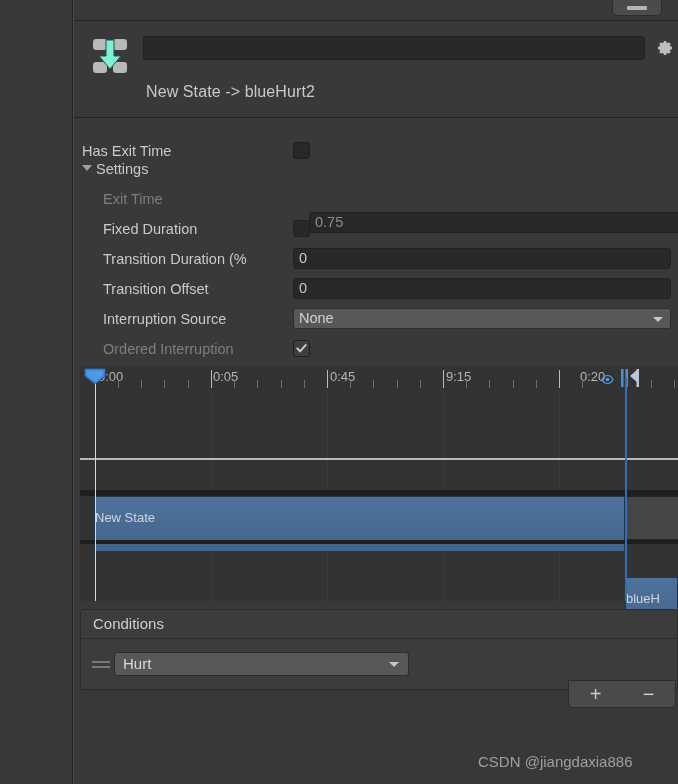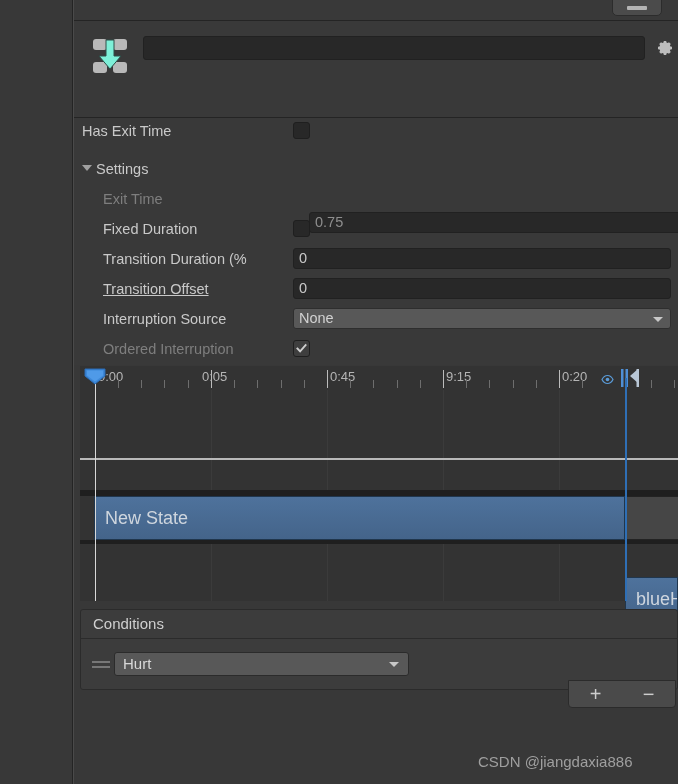--- a/index.html
+++ b/index.html
@@ -136,25 +136,25 @@
   }
   .track-area{
     position:absolute;left:0;top:24px;width:598px;height:211px;
     background:#333333;
   }
   .grid-v{position:absolute;top:0;width:1px;height:211px;background:#3b3b3b;}
   .sep-white{position:absolute;left:0;top:68px;width:598px;height:2px;background:#b9b9b9;}
   .band-dark{position:absolute;left:0;width:598px;background:#2a2a2a;}
 
   .clip{
-    position:absolute;height:44px;
+    position:absolute;height:56px;
     background:linear-gradient(180deg,#4e729c 0%,#44648a 100%);
     border:1px solid #20364d;box-sizing:border-box;
-    color:#cfd6de;font-size:18px;
-    padding-left:10px;line-height:42px;
+    color:#cfd6de;font-size:13px;
+    line-height:42px;
     overflow:hidden;white-space:nowrap;
   }
   .clip-gapbox{
     position:absolute;background:#464646;height:44px;
     border-top:1px solid #232323;border-bottom:1px solid #232323;
     box-sizing:border-box;
   }
 
   .playhead-line{position:absolute;top:18px;width:1px;height:217px;background:#d8d8d8;}
   .playhead-head{position:absolute;top:2px;width:22px;height:17px;}
@@ -231,26 +231,27 @@
 
     <div class="name-field" title=""></div>
 
     <div class="gear-icon">
       <svg width="18" height="18" viewBox="0 0 18 18">
         <path fill="#bdbdbd" d="M9 5.6A3.4 3.4 0 1 0 9 12.4 3.4 3.4 0 0 0 9 5.6zm0 5.1A1.7 1.7 0 1 1 9 7.3a1.7 1.7 0 0 1 0 3.4z"></path>
         <path fill="#bdbdbd" d="M16 7.8l-1.6-.3a5.6 5.6 0 0 0-.5-1.2l.9-1.3-1.8-1.8-1.3.9a5.6 5.6 0 0 0-1.2-.5L10.2 2H7.8l-.3 1.6a5.6 5.6 0 0 0-1.2.5L5 3.2 3.2 5l.9 1.3a5.6 5.6 0 0 0-.5 1.2L2 7.8v2.4l1.6.3c.12.42.29.82.5 1.2L3.2 13 5 14.8l1.3-.9c.38.21.78.38 1.2.5l.3 1.6h2.4l.3-1.6c.42-.12.82-.29 1.2-.5l1.3.9 1.8-1.8-.9-1.3c.21-.38.38-.78.5-1.2l1.6-.3z"></path>
       </svg>
     </div>
 
+    <div class="subtitle">New State -&gt; blueHurt2</div>
   </div>
   <div class="header-border"></div>
 
   <div class="props">
 
-    <div class="row" style="top:2px;">
+    <div class="row" style="top:22px;">
       <span class="row-label" style="left:8px;">Has Exit Time</span>
       <span class="checkbox" style="left:219px;top:2px;"></span>
     </div>
 
     <div class="row" style="top:40px;">
       <span class="foldout-tri"></span>
       <span class="row-label" style="left:22px;">Settings</span>
     </div>
 
     <div class="row" style="top:70px;">
@@ -262,21 +263,21 @@
       <span class="row-label" style="left:29px;">Fixed Duration</span>
       <span class="checkbox" style="left:219px;top:2px;"></span>
     </div>
 
     <div class="row" style="top:130px;">
       <span class="row-label" style="left:29px;width:188px;overflow:hidden;">Transition Duration (%</span>
       <span class="textfield" style="left:219px;top:0px;width:378px;">0</span>
     </div>
 
     <div class="row" style="top:160px;">
-      <span class="row-label" style="left:29px;text-decoration:underline;">Transition Offset</span>
+      <span class="row-label" style="left:29px;">Transition Offset</span>
       <span class="textfield" style="left:219px;top:0px;width:378px;">0</span>
     </div>
 
     <div class="row" style="top:190px;">
       <span class="row-label" style="left:29px;">Interruption Source</span>
       <span class="dropdown" style="left:219px;top:0px;width:378px;">
         <span>None</span>
         <span class="dd-arrow"></span>
       </span>
     </div>
@@ -295,42 +296,42 @@
 
     <div class="ruler">
       <span class="tick-major" style="left:15px;"></span>
       <span class="tick-label" style="left:18px;">0:00</span>
       <span class="tick-minor" style="left:38px;"></span>
       <span class="tick-minor" style="left:61px;"></span>
       <span class="tick-minor" style="left:84px;"></span>
       <span class="tick-minor" style="left:108px;"></span>
 
       <span class="tick-major" style="left:131px;"></span>
-      <span class="tick-label" style="left:122px;">0:05</span>
+      <span class="tick-label" style="left:133px;">0:05</span>
       <span class="tick-minor" style="left:154px;"></span>
       <span class="tick-minor" style="left:177px;"></span>
       <span class="tick-minor" style="left:201px;"></span>
       <span class="tick-minor" style="left:224px;"></span>
 
       <span class="tick-major" style="left:247px;"></span>
       <span class="tick-label" style="left:250px;">0:45</span>
       <span class="tick-minor" style="left:270px;"></span>
       <span class="tick-minor" style="left:293px;"></span>
       <span class="tick-minor" style="left:317px;"></span>
       <span class="tick-minor" style="left:340px;"></span>
 
       <span class="tick-major" style="left:363px;"></span>
       <span class="tick-label" style="left:366px;">9:15</span>
       <span class="tick-minor" style="left:386px;"></span>
       <span class="tick-minor" style="left:409px;"></span>
       <span class="tick-minor" style="left:433px;"></span>
       <span class="tick-minor" style="left:456px;"></span>
 
       <span class="tick-major" style="left:479px;"></span>
-      <span class="tick-label" style="left:482px;text-align:right;">0:20</span>
+      <span class="tick-label" style="left:500px;text-align:right;">0:20</span>
       <span class="tick-minor" style="left:502px;"></span>
       <span class="tick-minor" style="left:571px;"></span>
       <span class="tick-minor" style="left:594px;"></span>
 
       <span style="position:absolute;left:521px;top:6px;">
         <svg width="13" height="11" viewBox="0 0 13 11">
           <path d="M6.5 1.5C3 1.5 1 5.5 1 5.5s2 4 5.5 4 5.5-4 5.5-4-2-4-5.5-4z" fill="none" stroke="#5a9bd8" stroke-width="1.2"></path>
           <circle cx="6.5" cy="5.5" r="1.8" fill="#5a9bd8"></circle>
         </svg>
       </span>

